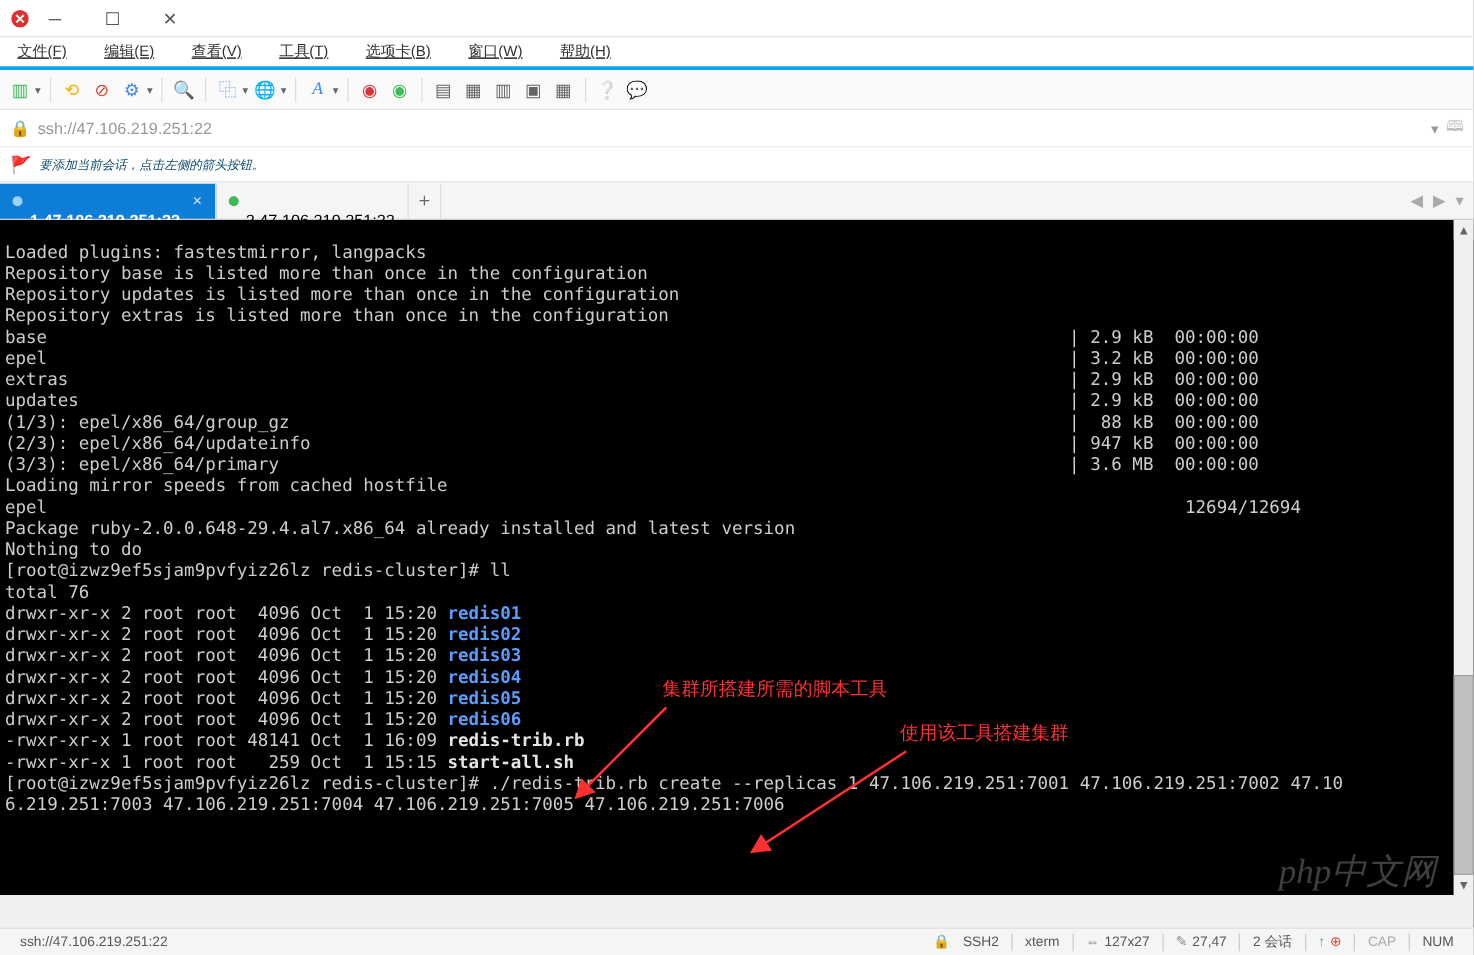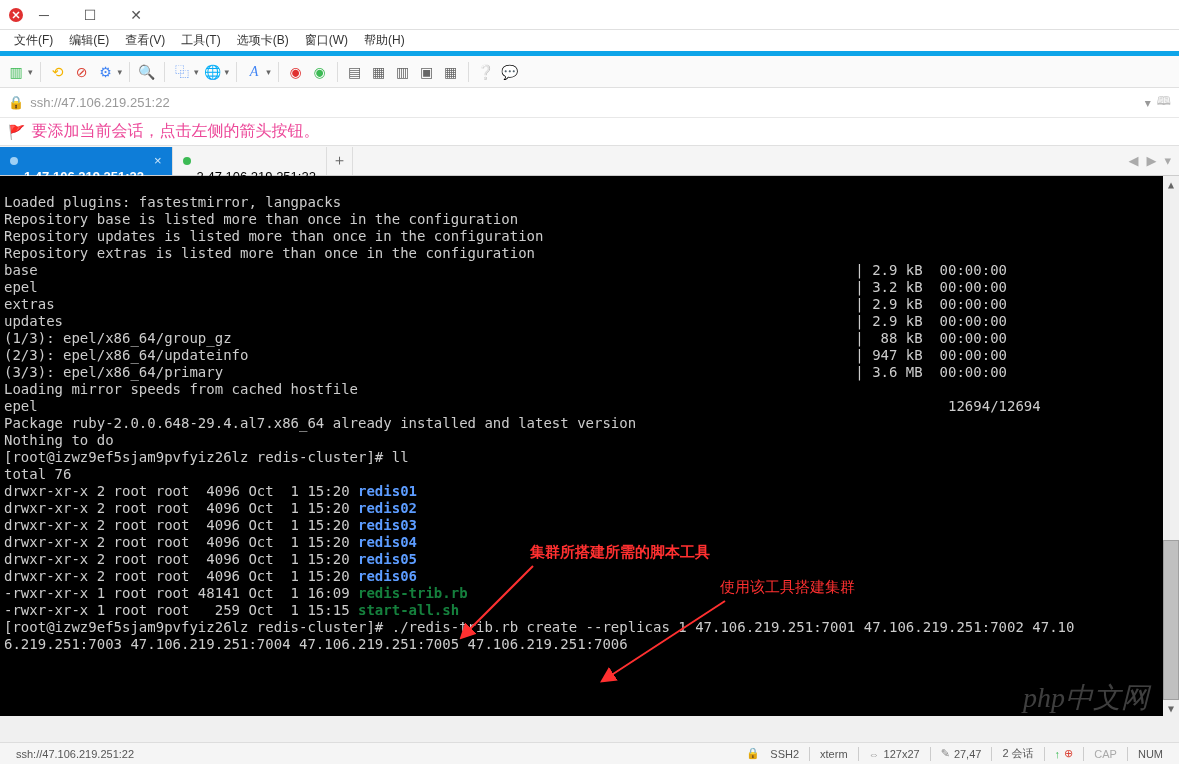--- a/index.html
+++ b/index.html
@@ -2,53 +2,53 @@
 <html><head>
 <meta charset="utf-8">
 <style>
 * { margin:0; padding:0; box-sizing:border-box; }
 body { font-family:"Microsoft YaHei","Segoe UI",sans-serif; font-size:12px; background:#f0f0f0; width:1179px; height:764px; overflow:hidden; position:relative; }
 .title-bar { height:30px; background:#fff; display:flex; align-items:center; padding:0 8px; border-bottom:1px solid #e0e0e0; }
 .title-bar .icon { width:16px; height:16px; margin-right:6px; }
 .title-bar .title { flex:1; font-size:12px; color:#333; }
 .title-bar .win-btns { display:flex; gap:18px; }
 .title-bar .win-btn { width:28px; height:20px; display:flex; align-items:center; justify-content:center; color:#555; font-size:14px; }
-.menu-bar { height:26px; background:#fff; display:flex; align-items:center; padding:0 6px; gap:0; border-bottom:5px solid #0ea5e9; }
+.menu-bar { height:26px; background:#fff; display:flex; align-items:center; padding:0 6px; gap:14px; border-bottom:3px solid #0ea5e9;text-decoration:underline; }
 .menu-bar .item { padding:3px 8px; font-size:12px; color:#333; }
 .toolbar { height:32px; background:#fafafa; display:flex; align-items:center; padding:0 6px; gap:4px; border-bottom:1px solid #e0e0e0; }
 .toolbar .btn { width:20px; height:20px; display:flex; align-items:center; justify-content:center; font-size:14px; }
 .toolbar .sep { width:1px; height:20px; background:#ddd; margin:0 3px; }
 .toolbar .dd { font-size:9px; color:#666; margin-left:-2px; }
 .addr-bar { height:30px; background:#fff; display:flex; align-items:center; padding:0 8px; border-bottom:1px solid #e8e8e8; }
 .addr-bar .lock { color:#e0a030; margin-right:6px; font-size:13px; }
 .addr-bar .url { color:#999; font-size:13px; flex:1; }
 .addr-bar .rbtn { color:#999; font-size:12px; margin-left:6px; }
 .hint-bar { height:28px; background:#fff; display:flex; align-items:center; padding:0 8px; border-bottom:1px solid #e0e0e0; }
 .hint-bar .flag { color:#e03030; margin-right:6px; font-size:14px; }
-.hint-bar .txt { color:#ec4899; font-size:16px; }
+.hint-bar .txt { color:#0c4a6e; font-size:10px;font-style:italic; }
 .tab-bar { height:30px; background:#f5f5f5; display:flex; align-items:center; border-bottom:1px solid #ccc; position:relative; }
 .tab { height:28px; display:flex; align-items:center; padding:0 10px; gap:6px; border-right:1px solid #ddd; position:relative; }
 .tab.active { background:#0e7dd8; color:#fff; }
 .tab .dot { width:8px; height:8px; border-radius:50%; background:#3cba54; }
 .tab.active .dot { background:#9fd0f5; }
 .tab .label { font-size:13px; font-weight:500;margin-top:31px; }
 .tab.active .label { font-weight:bold; }
 .tab .close { font-size:13px; color:#888; margin-left:4px; }
 .tab.active .close { color:#cde7fb; }
 .tab-add { width:26px; height:28px; display:flex; align-items:center; justify-content:center; font-size:15px; color:#666; border-right:1px solid #ddd; }
 .tab-nav { margin-left:auto; display:flex; align-items:center; gap:8px; padding-right:8px; color:#aaa; font-size:13px; }
 .terminal { background:#000; color:#ccc; font-family:Consolas,monospace; font-size:14px; line-height:17px; height:540px; overflow:hidden; position:relative; padding:18px 4px; white-space:pre; }
 .terminal .scroll { position:absolute; right:0; top:0; width:16px; height:100%; background:#f0f0f0; }
 .terminal .scroll .thumb { width:16px; height:160px; background:#c0c0c0; border:1px solid #a0a0a0; position:absolute; bottom:16px; }
 .terminal .scroll .arr { width:16px; height:16px; background:#f0f0f0; position:absolute; display:flex; align-items:center; justify-content:center; font-size:10px; color:#666; }
 .terminal .scroll .arr.up { top:0; }
 .terminal .scroll .arr.dn { bottom:0; }
 .c-w { white-space:pre; }
 .c-bl { color:#5c9cff; font-weight:bold; }
-.c-gr { color:#15803d; font-weight:bold; }
+.c-gr { color:#e5e5e5; font-weight:bold; }
 .anno { position:absolute; font-family:"Microsoft YaHei"; color:#ff3030; font-size:15px; pointer-events:none; }
 .arrow { position:absolute; pointer-events:none; }
 .status-bar { position:absolute; bottom:0; left:0; right:0; height:22px; background:#f5f5f5; border-top:1px solid #ddd; display:flex; align-items:center; font-size:11px; color:#555; padding:0 6px; }
 .status-bar .cell { padding:0 10px; display:flex; align-items:center; gap:4px; }
 .status-bar .sep2 { width:1px; height:14px; background:#ccc; }
 .status-bar .spacer { flex:1; }
 .status-bar .lock2 { color:#e0a030; }
 .wm { position:absolute; right:30px; bottom:10px; color:rgba(180,180,180,0.35); font-size:28px; font-family:serif; font-style:italic; pointer-events:none; }
 </style>
 </head>
@@ -161,21 +161,21 @@
 drwxr-xr-x 2 root root  4096 Oct  1 15:20 <span class="c-bl">redis02</span>
 drwxr-xr-x 2 root root  4096 Oct  1 15:20 <span class="c-bl">redis03</span>
 drwxr-xr-x 2 root root  4096 Oct  1 15:20 <span class="c-bl">redis04</span>
 drwxr-xr-x 2 root root  4096 Oct  1 15:20 <span class="c-bl">redis05</span>
 drwxr-xr-x 2 root root  4096 Oct  1 15:20 <span class="c-bl">redis06</span>
 -rwxr-xr-x 1 root root 48141 Oct  1 16:09 <span class="c-gr">redis-trib.rb</span>
 -rwxr-xr-x 1 root root   259 Oct  1 15:15 <span class="c-gr">start-all.sh</span>
 [root@izwz9ef5sjam9pvfyiz26lz redis-cluster]# ./redis-trib.rb create --replicas 1 47.106.219.251:7001 47.106.219.251:7002 47.10
 6.219.251:7003 47.106.219.251:7004 47.106.219.251:7005 47.106.219.251:7006
 </div>
-  <div class="anno" style="top:368px; left:530px;font-weight:bold;">集群所搭建所需的脚本工具</div>
+  <div class="anno" style="top:368px; left:530px;">集群所搭建所需的脚本工具</div>
   <div class="anno" style="top:403px; left:720px;">使用该工具搭建集群</div>
   <svg class="arrow" style="top:385px; left:458px;" width="80" height="80">
       <defs>
         <marker id="ah1" markerWidth="8" markerHeight="8" refX="2" refY="4" orient="auto">
           <path d="M0,0 L8,4 L0,8 Z" fill="#ff3030"></path>
         </marker>
       </defs>
       <line x1="75" y1="5" x2="10" y2="70" stroke="#ff3030" stroke-width="2" marker-end="url(#ah1)"></line>
     </svg>
   <svg class="arrow" style="top:420px; left:600px;" width="130" height="90">

